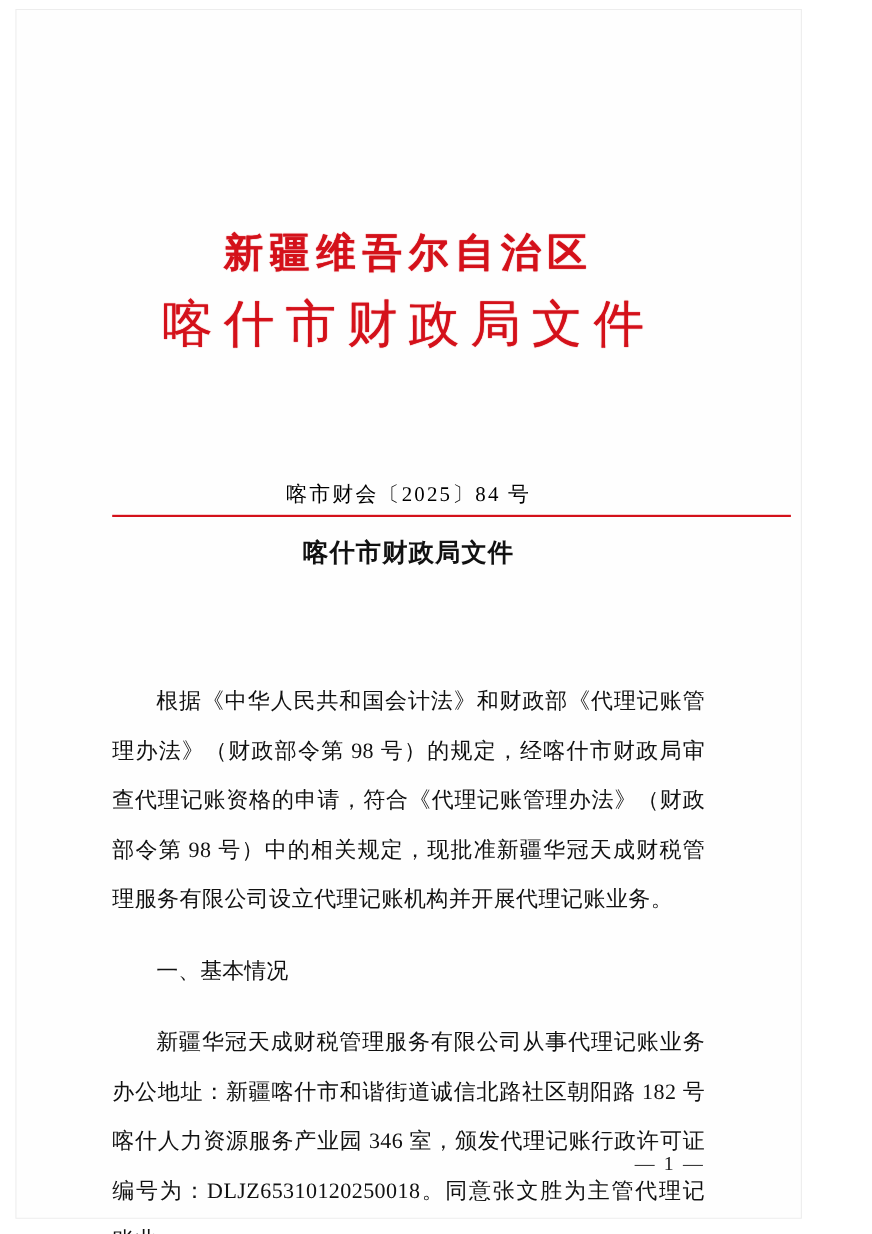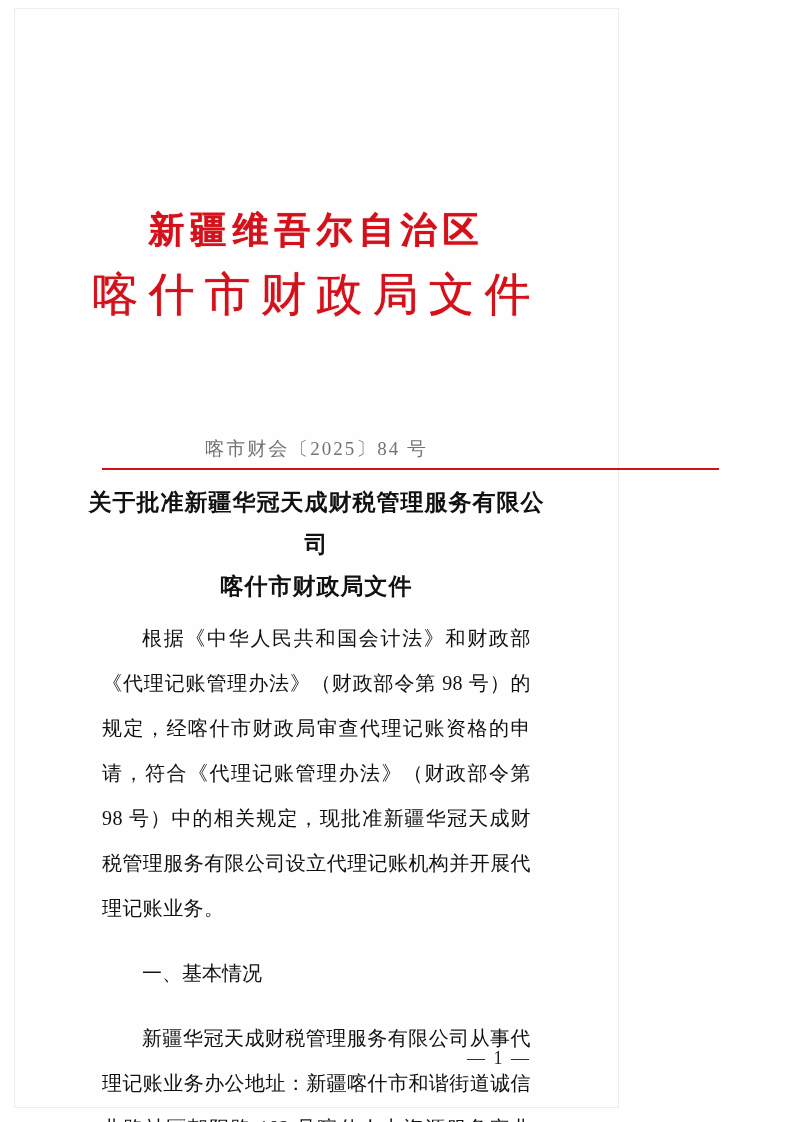--- a/index.html
+++ b/index.html
@@ -16,21 +16,21 @@
     height: 1122px;
     margin: 0 auto;
     background: #ffffff;
     overflow: hidden;
     box-sizing: border-box;
   }
   .sheet {
     position: absolute;
     left: 14px;
     top: 8px;
-    width: 605px;
+    width: 715px;
     height: 1100px;
     background: #fefefe;
     box-shadow: 0 0 0 1px #ededed inset;
   }
   .doc-head {
     position: absolute;
     left: 0;
     right: 0;
     top: 196px;
     text-align: center;
@@ -55,21 +55,21 @@
     text-shadow: 0 0 1px #d4111a;
   }
   .doc-number {
     position: absolute;
     left: 0;
     right: 0;
     top: 428px;
     text-align: center;
     font-size: 19px;
     letter-spacing: 2px;
-    color: #737373;
+    color: #000000;
   }
   .red-rule {
     position: absolute;
     left: 88px;
     top: 460px;
     width: 617px;
     height: 2px;
     background: #d4111a;
   }
   .title-block {
@@ -131,21 +131,20 @@
     <div class="doc-head">
       <div class="head-line1">新疆维吾尔自治区</div>
       <div class="head-line2">喀什市财政局文件</div>
     </div>
 
     <div class="doc-number">喀市财会〔2025〕84 号</div>
 
     <div class="red-rule"></div>
 
     <div class="title-block">
-      <div class="title-line">关于批准新疆华冠天成财税管理服务有限公司</div>
       <div class="title-line">喀什市财政局文件</div>
     </div>
 
     <div class="body-block">
       <p class="para indent">根据《中华人民共和国会计法》和财政部《代理记账管理办法》（财政部令第 98 号）的规定，经喀什市财政局审查代理记账资格的申请，符合《代理记账管理办法》（财政部令第 98 号）中的相关规定，现批准新疆华冠天成财税管理服务有限公司设立代理记账机构并开展代理记账业务。</p>
       <div class="section-heading">一、基本情况</div>
       <p class="para indent">新疆华冠天成财税管理服务有限公司从事代理记账业务办公地址：新疆喀什市和谐街道诚信北路社区朝阳路 182 号喀什人力资源服务产业园 346 室，颁发代理记账行政许可证编号为：DLJZ65310120250018。同意张文胜为主管代理记账业</p>
     </div>
 
     <div class="page-number">— 1 —</div>

